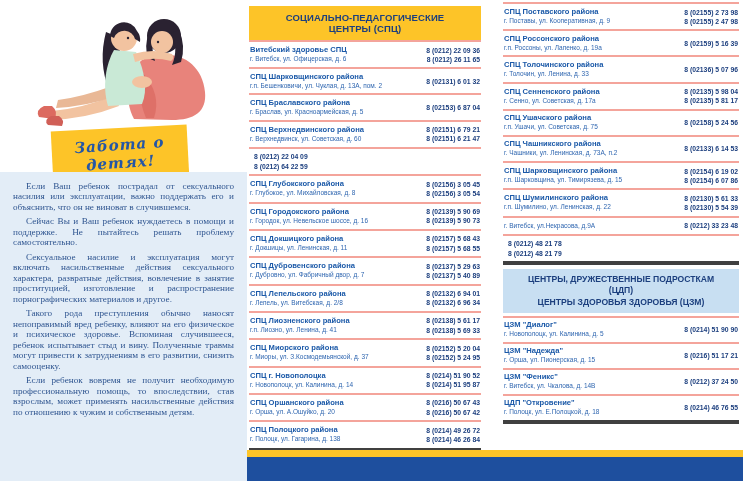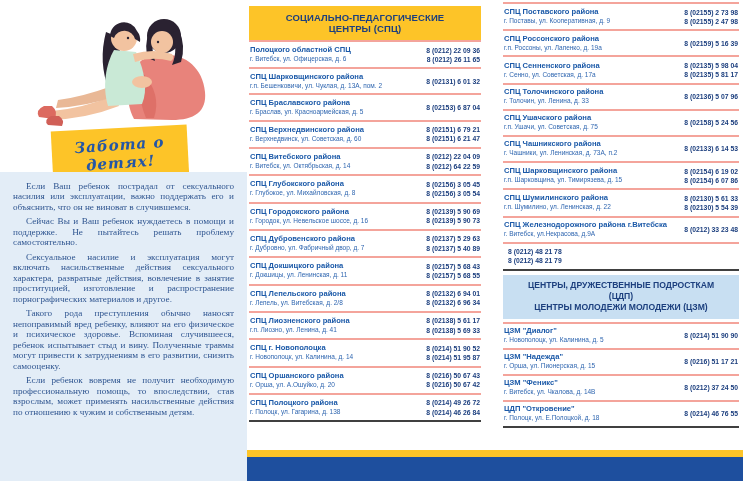--- a/index.html
+++ b/index.html
@@ -16,21 +16,21 @@
   .left-box{position:absolute;left:0;top:172px;width:247px;height:309px;background:#E3EDF7;
             box-sizing:border-box;padding:9px 13px 20px 13px;}
   .left-box p{margin:0 0 4px 0;text-indent:13px;font-family:"Liberation Serif",serif;
               font-size:9.2px;line-height:1.14;color:#2F5590;text-align:justify;}
 
   
   .mid-col{position:absolute;left:249px;top:0;width:232px;}
   .right-col{position:absolute;left:503px;top:2px;width:236px;}
   .col-header{background:#FDC428;color:#1C3F7E;font-weight:bold;font-size:9.5px;
               text-align:center;padding:6px 20px;margin-top:6px;letter-spacing:0.1px;}
-  .entries{border-bottom:2px solid #404040;}
+  .entries{border-bottom:4px solid #404040;}
   .entry{display:flex;align-items:center;border-top:2px solid #F4A49B;padding:3.5px 1px;}
   .entry-left{flex:1;min-width:0;}
   .entry-name{font-weight:bold;font-size:7.6px;color:#1B59A8;line-height:1.18;white-space:nowrap;}
   .entry-addr{font-size:6.5px;color:#2F66B0;line-height:1.25;white-space:nowrap;}
   .entry-phones{text-align:right;font-weight:bold;font-size:6.8px;color:#1B3E7E;
                 margin-left:4px;white-space:nowrap;}
   .phone-line{line-height:1.35;}
   .youth-header{background:#C8DFF2;color:#1C3F7E;font-weight:bold;font-size:8.6px;
                 text-align:center;padding:5px 18px;margin:4px 0 3px 0;line-height:1.3;}
 
@@ -92,21 +92,21 @@
   <p>Если ребенок вовремя не получит необходимую профессиональную помощь, то впоследствии, став взрослым, может применять насильственные действия по отношению к чужим и собственным детям.</p>
 
 </div>
   </div>
 
   <div class="mid-col">
     <div class="col-header">СОЦИАЛЬНО-ПЕДАГОГИЧЕСКИЕ ЦЕНТРЫ (СПЦ)</div>
     <div class="entries">
   <div class="entry">
     <div class="entry-left">
-      <div class="entry-name">Полоцкого областной СПЦ</div>
+      <div class="entry-name">Витебский здоровье СПЦ</div>
       <div class="entry-addr">г. Витебск, ул. Офицерская, д. 6</div>
     </div>
     <div class="entry-phones">
             <div class="phone-line">8 (0212) 22 09 36</div>
             <div class="phone-line">8 (0212) 26 11 65</div>
           </div>
   </div>
 
   <div class="entry">
     <div class="entry-left">
@@ -133,24 +133,20 @@
       <div class="entry-name">СПЦ Верхнедвинского района</div>
       <div class="entry-addr">г. Верхнедвинск, ул. Советская, д. 60</div>
     </div>
     <div class="entry-phones">
             <div class="phone-line">8 (02151) 6 79 21</div>
             <div class="phone-line">8 (02151) 6 21 47</div>
           </div>
   </div>
 
   <div class="entry">
-    <div class="entry-left">
-      <div class="entry-name">СПЦ Витебского района</div>
-      <div class="entry-addr">г. Витебск, ул. Октябрьская, д. 14</div>
-    </div>
     <div class="entry-phones">
             <div class="phone-line">8 (0212) 22 04 09</div>
             <div class="phone-line">8 (0212) 64 22 59</div>
           </div>
   </div>
 
   <div class="entry">
     <div class="entry-left">
       <div class="entry-name">СПЦ Глубокского района</div>
       <div class="entry-addr">г. Глубокое, ул. Михайловская, д. 8</div>
@@ -167,62 +163,72 @@
       <div class="entry-addr">г. Городок, ул. Невельское шоссе, д. 16</div>
     </div>
     <div class="entry-phones">
             <div class="phone-line">8 (02139) 5 90 69</div>
             <div class="phone-line">8 (02139) 5 90 73</div>
           </div>
   </div>
 
   <div class="entry">
     <div class="entry-left">
+      <div class="entry-name">СПЦ Докшицкого района</div>
+      <div class="entry-addr">г. Докшицы, ул. Ленинская, д. 11</div>
+    </div>
+    <div class="entry-phones">
+            <div class="phone-line">8 (02157) 5 68 43</div>
+            <div class="phone-line">8 (02157) 5 68 55</div>
+          </div>
+  </div>
+
+  <div class="entry">
+    <div class="entry-left">
       <div class="entry-name">СПЦ Дубровенского района</div>
       <div class="entry-addr">г. Дубровно, ул. Фабричный двор, д. 7</div>
     </div>
     <div class="entry-phones">
             <div class="phone-line">8 (02137) 5 29 63</div>
             <div class="phone-line">8 (02137) 5 40 89</div>
           </div>
   </div>
 
   <div class="entry">
     <div class="entry-left">
-      <div class="entry-name">СПЦ Докшицкого района</div>
-      <div class="entry-addr">г. Докшицы, ул. Ленинская, д. 11</div>
-    </div>
-    <div class="entry-phones">
-            <div class="phone-line">8 (02157) 5 68 43</div>
-            <div class="phone-line">8 (02157) 5 68 55</div>
-          </div>
-  </div>
-
-  <div class="entry">
-    <div class="entry-left">
       <div class="entry-name">СПЦ Лепельского района</div>
       <div class="entry-addr">г. Лепель, ул. Витебская, д. 2/8</div>
     </div>
     <div class="entry-phones">
             <div class="phone-line">8 (02132) 6 94 01</div>
             <div class="phone-line">8 (02132) 6 96 34</div>
           </div>
   </div>
 
   <div class="entry">
     <div class="entry-left">
       <div class="entry-name">СПЦ Лиозненского района</div>
       <div class="entry-addr">г.п. Лиозно, ул. Ленина, д. 41</div>
     </div>
     <div class="entry-phones">
             <div class="phone-line">8 (02138) 5 61 17</div>
             <div class="phone-line">8 (02138) 5 69 33</div>
           </div>
   </div>
 
+  <div class="entry">
+    <div class="entry-left">
+      <div class="entry-name">СПЦ Миорского района</div>
+      <div class="entry-addr">г. Миоры, ул. З.Космодемьянской, д. 37</div>
+    </div>
+    <div class="entry-phones">
+            <div class="phone-line">8 (02152) 5 20 04</div>
+            <div class="phone-line">8 (02152) 5 24 95</div>
+          </div>
+  </div>
 
   <div class="entry">
     <div class="entry-left">
       <div class="entry-name">СПЦ г. Новополоцка</div>
       <div class="entry-addr">г. Новополоцк, ул. Калинина, д. 14</div>
     </div>
     <div class="entry-phones">
             <div class="phone-line">8 (0214) 51 90 52</div>
             <div class="phone-line">8 (0214) 51 95 87</div>
           </div>
@@ -270,41 +276,41 @@
       <div class="entry-name">СПЦ Россонского района</div>
       <div class="entry-addr">г.п. Россоны, ул. Лапенко, д. 19а</div>
     </div>
     <div class="entry-phones">
             <div class="phone-line">8 (02159) 5 16 39</div>
           </div>
   </div>
 
   <div class="entry">
     <div class="entry-left">
+      <div class="entry-name">СПЦ Толочинского района</div>
+      <div class="entry-addr">г. Толочин, ул. Ленина, д. 33</div>
+    </div>
+    <div class="entry-phones">
+            <div class="phone-line">8 (02136) 5 07 96</div>
+          </div>
+  </div>
+
+  <div class="entry">
+    <div class="entry-left">
       <div class="entry-name">СПЦ Сенненского района</div>
       <div class="entry-addr">г. Сенно, ул. Советская, д. 17а</div>
     </div>
     <div class="entry-phones">
             <div class="phone-line">8 (02135) 5 98 04</div>
             <div class="phone-line">8 (02135) 5 81 17</div>
           </div>
   </div>
 
   <div class="entry">
     <div class="entry-left">
-      <div class="entry-name">СПЦ Толочинского района</div>
-      <div class="entry-addr">г. Толочин, ул. Ленина, д. 33</div>
-    </div>
-    <div class="entry-phones">
-            <div class="phone-line">8 (02136) 5 07 96</div>
-          </div>
-  </div>
-
-  <div class="entry">
-    <div class="entry-left">
       <div class="entry-name">СПЦ Ушачского района</div>
       <div class="entry-addr">г.п. Ушачи, ул. Советская, д. 75</div>
     </div>
     <div class="entry-phones">
             <div class="phone-line">8 (02158) 5 24 56</div>
           </div>
   </div>
 
   <div class="entry">
     <div class="entry-left">
@@ -333,39 +339,38 @@
       <div class="entry-addr">г.п. Шумилино, ул. Ленинская, д. 22</div>
     </div>
     <div class="entry-phones">
             <div class="phone-line">8 (02130) 5 61 33</div>
             <div class="phone-line">8 (02130) 5 54 39</div>
           </div>
   </div>
 
   <div class="entry">
     <div class="entry-left">
-      <div class="entry-name">СПЦ Железнодорожного района г.Витебска</div>
       <div class="entry-addr">г. Витебск, ул.Некрасова, д.9А</div>
     </div>
     <div class="entry-phones">
             <div class="phone-line">8 (0212) 33 23 48</div>
           </div>
   </div>
 
 
   <div class="entry">
     <div class="entry-phones">
             <div class="phone-line">8 (0212) 48 21 78</div>
             <div class="phone-line">8 (0212) 48 21 79</div>
           </div>
   </div>
 </div>
     <div class="youth-header">
       <div>ЦЕНТРЫ, ДРУЖЕСТВЕННЫЕ ПОДРОСТКАМ (ЦДП)</div>
-      <div>ЦЕНТРЫ МОЛОДЕЖИ МОЛОДЕЖИ (ЦЗМ)</div>
+      <div>ЦЕНТРЫ ЗДОРОВЬЯ ЗДОРОВЬЯ (ЦЗМ)</div>
     </div>
     <div class="entries">
   <div class="entry">
     <div class="entry-left">
       <div class="entry-name">ЦЗМ "Диалог"</div>
       <div class="entry-addr">г. Новополоцк, ул. Калинина, д. 5</div>
     </div>
     <div class="entry-phones">
             <div class="phone-line">8 (0214) 51 90 90</div>
           </div>

